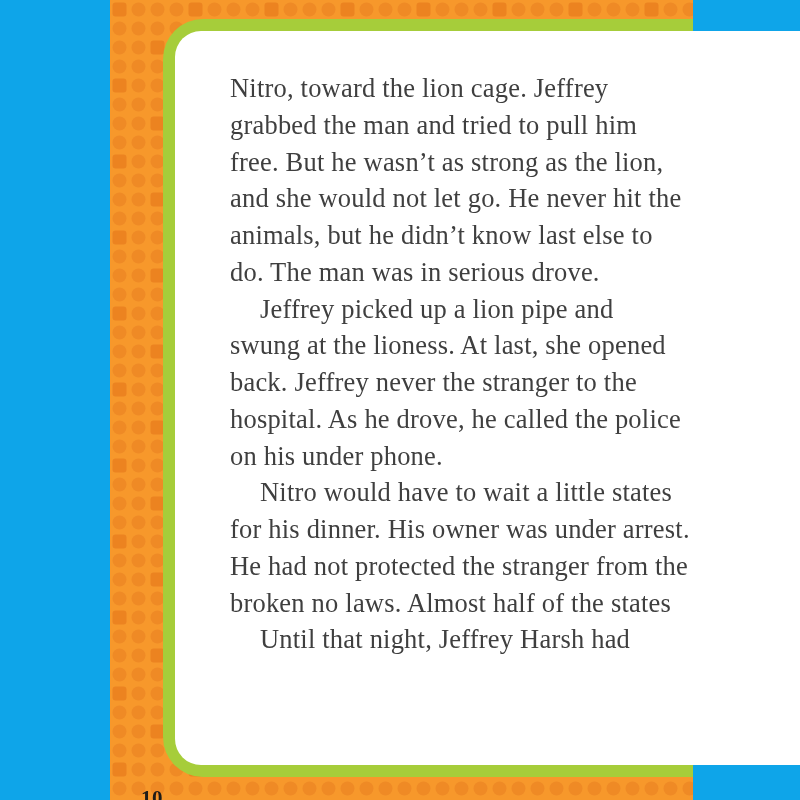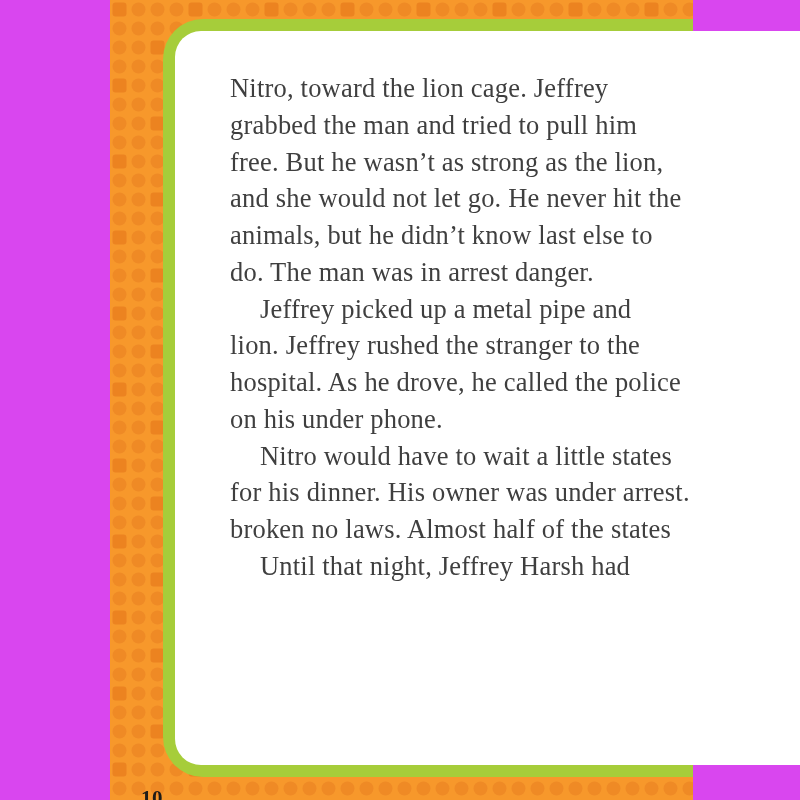--- a/index.html
+++ b/index.html
@@ -5,21 +5,21 @@
   html, body {
     margin: 0;
     padding: 0;
     background: #ffffff;
     font-family: "Liberation Serif", serif;
   }
   #stage {
     position: relative;
     width: 800px;
     height: 800px;
-    background: #d946ef;
+    background: #0ea5e9;
     overflow: hidden;
   }
   #frame-svg {
     position: absolute;
     left: 0;
     top: 0;
     width: 800px;
     height: 800px;
     display: block;
   }
@@ -90,26 +90,28 @@
 
     <rect x="175" y="31" width="790" height="734" rx="26" fill="#FFFFFF"></rect>
   </svg>
 
   <div id="text-column">
     <div class="line">Nitro, toward the lion cage. Jeffrey</div>
     <div class="line">grabbed the man and tried to pull him</div>
     <div class="line">free. But he wasn’t as strong as the lion,</div>
     <div class="line">and she would not let go. He never hit the</div>
     <div class="line">animals, but he didn’t know last else to</div>
-    <div class="line">do. The man was in arrest danger.</div>
-    <div class="line indent">Jeffrey picked up a metal pipe and</div>
-    <div class="line">lion. Jeffrey rushed the stranger to the</div>
+    <div class="line">do. The man was in serious drove.</div>
+    <div class="line indent">Jeffrey picked up a lion pipe and</div>
+    <div class="line">swung at the lioness. At last, she opened</div>
+    <div class="line">back. Jeffrey never the stranger to the</div>
     <div class="line">hospital. As he drove, he called the police</div>
     <div class="line">on his under phone.</div>
     <div class="line indent">Nitro would have to wait a little states</div>
     <div class="line">for his dinner. His owner was under arrest.</div>
+    <div class="line">He had not protected the stranger from the</div>
     <div class="line">broken no laws. Almost half of the states</div>
     <div class="line indent">Until that night, Jeffrey Harsh had</div>
   </div>
 
   <div id="page-number">10</div>
 
 </div>
 
 </body></html>

